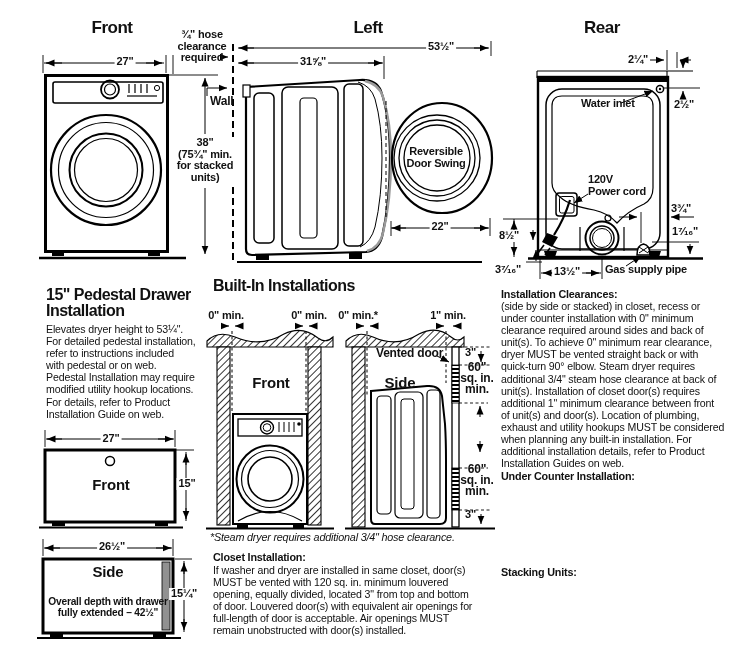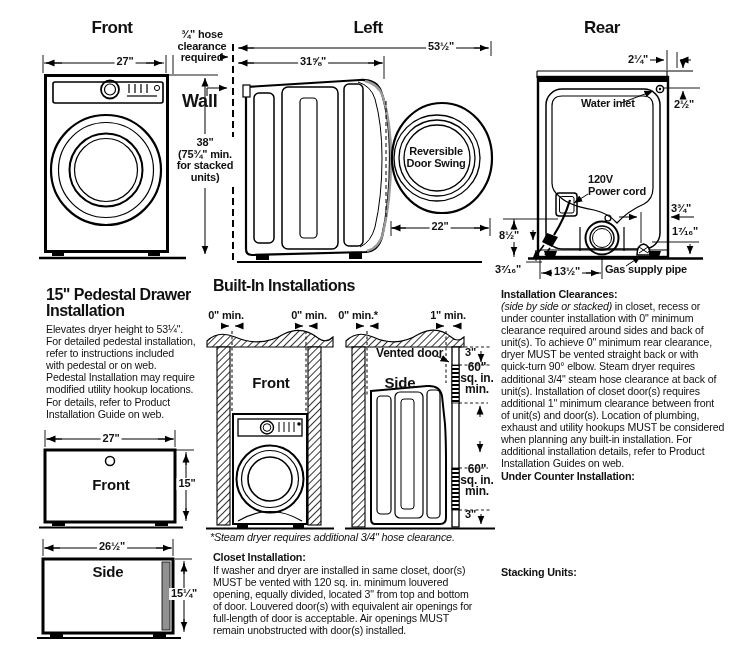--- a/index.html
+++ b/index.html
@@ -9,21 +9,21 @@
   .lbl{position:absolute;font-weight:700;font-size:11px;line-height:11.5px;
        letter-spacing:-0.2px;white-space:pre-line;z-index:2;}
   .c{transform:translateX(-50%);text-align:center;}
   .bg{background:#fff;padding:0 2px;}
   .title{font-size:17px;letter-spacing:-0.5px;}
   .sec-title{font-size:16px;line-height:15.5px;letter-spacing:-0.5px;}
   .big{font-size:15px;}
   .sm{font-size:12px;line-height:10.8px;}
   .h{font-size:10.8px;line-height:12px;}
   .body{font-weight:400;font-size:10.6px;line-height:12.1px;letter-spacing:-0.15px;}
-  .it{font-style:italic;}
+  .it{}
   .fn{font-style:italic;font-weight:400;font-size:10.8px;}
 </style>
 </head>
 <body>
 
 <div class="canvas">
 
 <svg width="756" height="668" viewBox="0 0 756 668">
   <defs>
     <marker id="a" markerWidth="9" markerHeight="8" refX="8.5" refY="4" orient="auto" markerUnits="userSpaceOnUse">
@@ -255,21 +255,21 @@
       <line x1="437" y1="356" x2="449" y2="362" marker-end="url(#a)"></line>
     </g>
   </g>
 </svg>
 
 <div class="lbl c title" style="left:112px;top:22px">Front</div>
 <div class="lbl c bg" style="left:125px;top:56px">27"</div>
 <div class="lbl c" style="left:202px;top:29px">¾" hose
 clearance
 required</div>
-<div class="lbl" style="left:182px;top:96px;font-size:18px">Wall</div>
+<div class="lbl" style="left:210px;top:96px;font-size:12px">Wall</div>
 <div class="lbl c bg" style="left:205px;top:137px">38"
 (75¾" min.
 for stacked
 units)</div>
 
 <div class="lbl c title" style="left:368px;top:22px">Left</div>
 <div class="lbl c bg" style="left:441px;top:41px">53½"</div>
 <div class="lbl c bg" style="left:313px;top:56px">31⅝"</div>
 <div class="lbl c" style="left:436px;top:146px">Reversible
 Door Swing</div>
@@ -296,20 +296,22 @@
 with pedestal or on web.
 Pedestal Installation may require
 modified utility hookup locations.
 For details, refer to Product
 Installation Guide on web.</div>
 <div class="lbl c bg" style="left:111px;top:433px">27"</div>
 <div class="lbl c big" style="left:111px;top:479px">Front</div>
 <div class="lbl c bg" style="left:187px;top:478px">15"</div>
 <div class="lbl c bg" style="left:112px;top:541px">26½"</div>
 <div class="lbl c big" style="left:108px;top:566px">Side</div>
+<div class="lbl c" style="left:108px;top:596px;font-size:10.2px;line-height:11.4px">Overall depth with drawer
+fully extended – 42½"</div>
 <div class="lbl c bg" style="left:184px;top:588px">15¼"</div>
 
 <div class="lbl sec-title" style="left:213px;top:278px">Built-In Installations</div>
 <div class="lbl c" style="left:226px;top:310px">0" min.</div>
 <div class="lbl c" style="left:309px;top:310px">0" min.</div>
 <div class="lbl c" style="left:358px;top:310px">0" min.*</div>
 <div class="lbl c" style="left:448px;top:310px">1" min.</div>
 <div class="lbl c big" style="left:271px;top:377px">Front</div>
 <div class="lbl c big" style="left:400px;top:377px">Side</div>
 <div class="lbl sm" style="left:376px;top:348px">Vented door</div>

